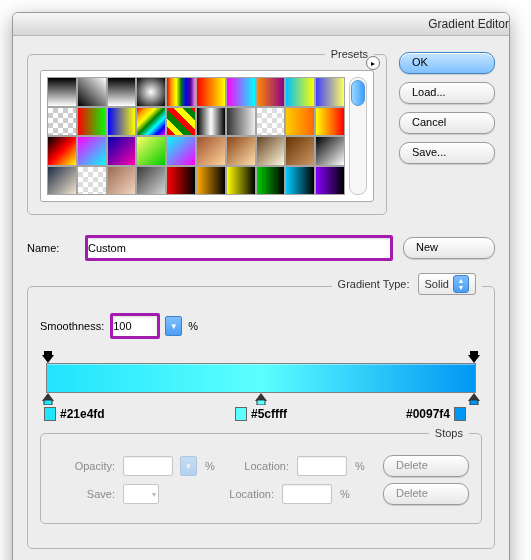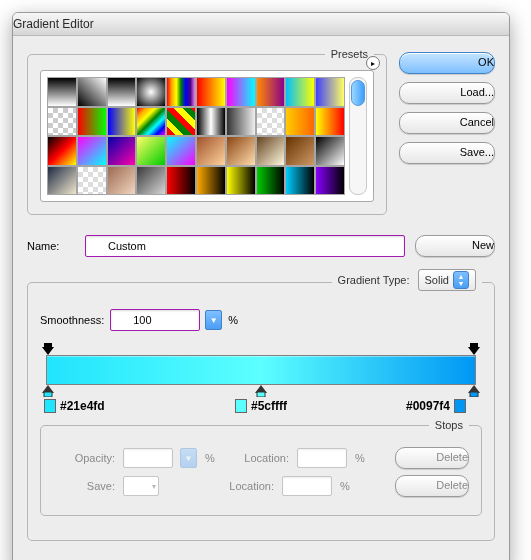--- a/index.html
+++ b/index.html
@@ -17,21 +17,21 @@
     border: 1px solid #999;
     border-radius: 6px;
     background: #ededed;
     box-shadow: 0 6px 20px rgba(0,0,0,.35);
     overflow: hidden;
   }
   .titlebar {
     height: 22px;
     background: linear-gradient(#f7f7f7,#d6d6d6);
     border-bottom: 1px solid #b8b8b8;
-    text-align: left;
+    text-align: right;
     line-height: 22px;
     font-size: 12px;
     color: #2a2a2a;
   }
   .body {
     padding: 12px 14px 16px 14px;
   }
   fieldset {
     border: 1px solid #b5b5b5;
     border-radius: 5px;
@@ -105,44 +105,45 @@
     display: flex;
     flex-direction: column;
     gap: 8px;
     padding-top: 4px;
   }
   .btn {
     height: 20px;
     border-radius: 10px;
     border: 1px solid #9a9a9a;
     background: linear-gradient(#ffffff,#e7e7e7);
-    text-align: right;
+    text-align: left;
     line-height: 19px;
     font-size: 11px;
     box-shadow: inset 0 1px 0 #fff, 0 1px 1px rgba(0,0,0,.15);
     cursor: default;
+    padding-left: 12px;
   }
   .btn.primary {
     background: linear-gradient(#c6e4ff,#7fc0ff);
     border-color: #3f82c8;
     color: #000;
   }
   .name-row {
     display: flex;
     align-items: center;
     margin: 8px 0 14px 0;
     gap: 10px;
   }
   .name-row label { width: 48px; }
   .text-input {
     height: 20px;
-    border: 1px solid #a21caf;
+    border: 3px solid #a21caf;
     border-radius: 2px;
     background: #fff;
-    padding: 0 22px;
+    padding: 0 0;
     font: inherit;
     box-shadow: inset 0 1px 2px rgba(0,0,0,.15);
   }
   .name-input { flex: 1; }
   .new-btn { width: 78px; }
   .gtype-fs { }
   .gtype-head {
     display: flex;
     align-items: center;
     gap: 8px;

